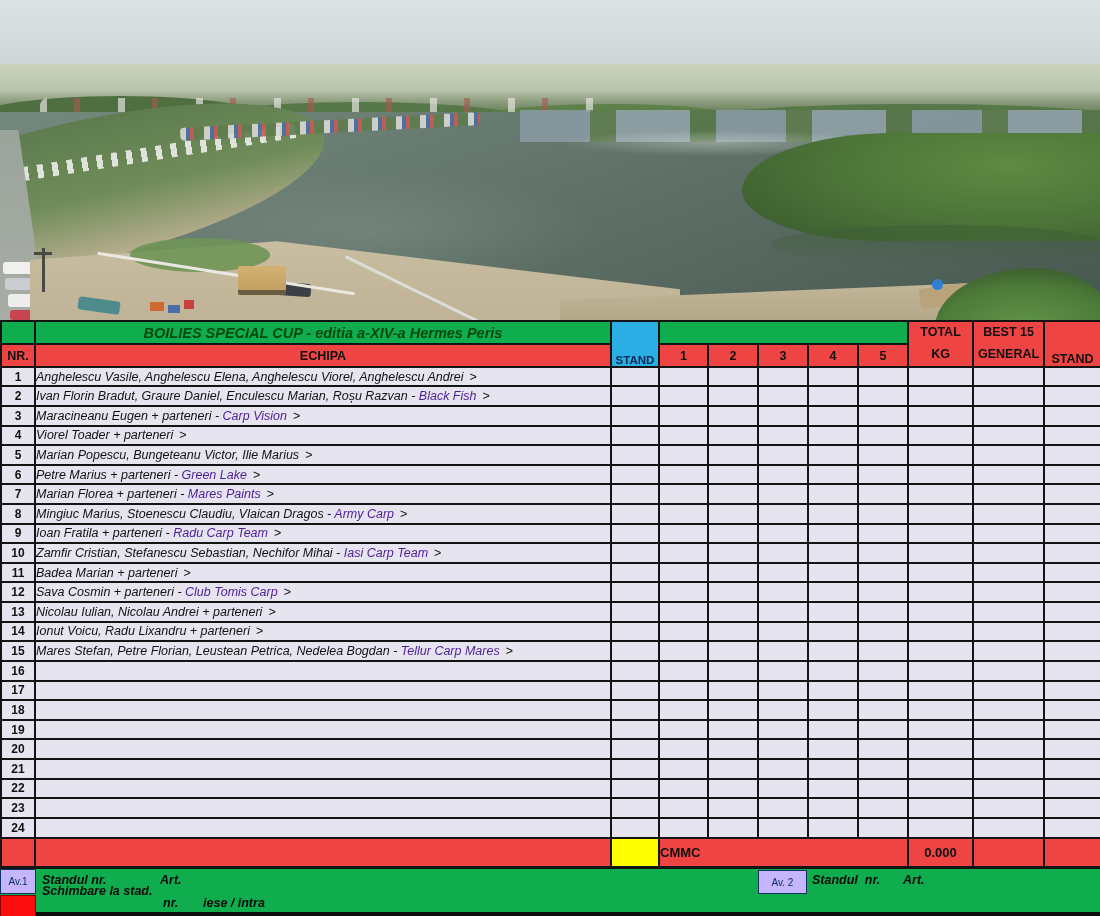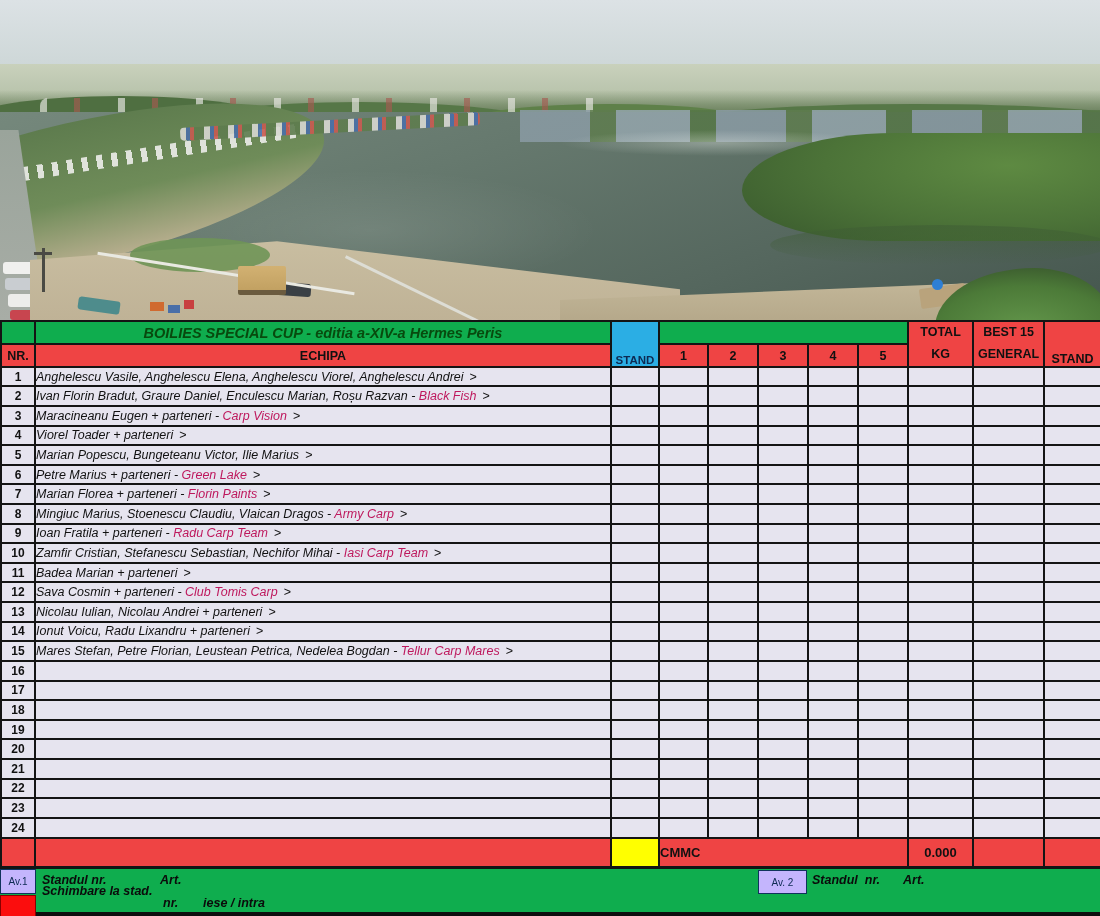--- a/index.html
+++ b/index.html
@@ -83,21 +83,21 @@
   .lav{background:#E6E4EF;}
   .yellow{background:#FFFF00;}
   .title-cell{text-align:center;font-style:italic;font-weight:bold;font-size:14.5px;color:#084A0E;}
   .hcell{text-align:center;font-weight:bold;font-size:12.5px;color:#111;}
   .stand-hdr{text-align:center;vertical-align:bottom;font-weight:bold;font-size:11.5px;
      color:#0D2A52;padding-bottom:3px;}
   .two-line{text-align:center;font-weight:bold;font-size:12.5px;color:#111;line-height:1.75;}
   .bottomline{vertical-align:bottom;text-align:center;font-weight:bold;font-size:12.5px;color:#111;padding-bottom:3px;}
   .numcell{text-align:center;font-weight:bold;font-size:12px;color:#111;}
   .teamcell{font-style:italic;font-weight:normal;font-size:12.5px;color:#111;padding-left:6px;}
-  .teamcell .brand{color:#be185d;}
+  .teamcell .brand{color:#4c1d95;}
   .teamcell .arw{margin-left:6px;font-style:normal;}
   .cmmc{font-weight:bold;font-size:13px;color:#111;padding-left:6px;}
   .totkg{text-align:center;font-weight:bold;font-size:13px;color:#111;}
 
   
   .footer{position:relative;flex:1;background:#0FAD4E;border-top:2px solid #141414;
      border-bottom:4px solid #0E0E0E;}
   .footer *{position:absolute;}
   .cyan-tag{background:#c4b5fd;border:1px solid #10335C;display:flex;align-items:center;justify-content:center;
      font-weight:normal;font-size:10px;color:#0D2A52;}
@@ -273,21 +273,21 @@
           <td class="lav"></td>
           <td class="lav"></td>
           <td class="lav"></td>
           <td class="lav"></td>
           <td class="lav"></td>
           <td class="lav"></td>
           <td class="lav"></td>
         </tr>
         <tr class="r-data">
           <td class="lav numcell">7</td>
-          <td class="lav teamcell"><span>Marian Florea + parteneri - </span><span class="brand">Florin Paints</span><span class="arw">&gt;</span></td>
+          <td class="lav teamcell"><span>Marian Florea + parteneri - </span><span class="brand">Mares Paints</span><span class="arw">&gt;</span></td>
           <td class="lav"></td>
           <td class="lav"></td>
           <td class="lav"></td>
           <td class="lav"></td>
           <td class="lav"></td>
           <td class="lav"></td>
           <td class="lav"></td>
           <td class="lav"></td>
           <td class="lav"></td>
         </tr>

